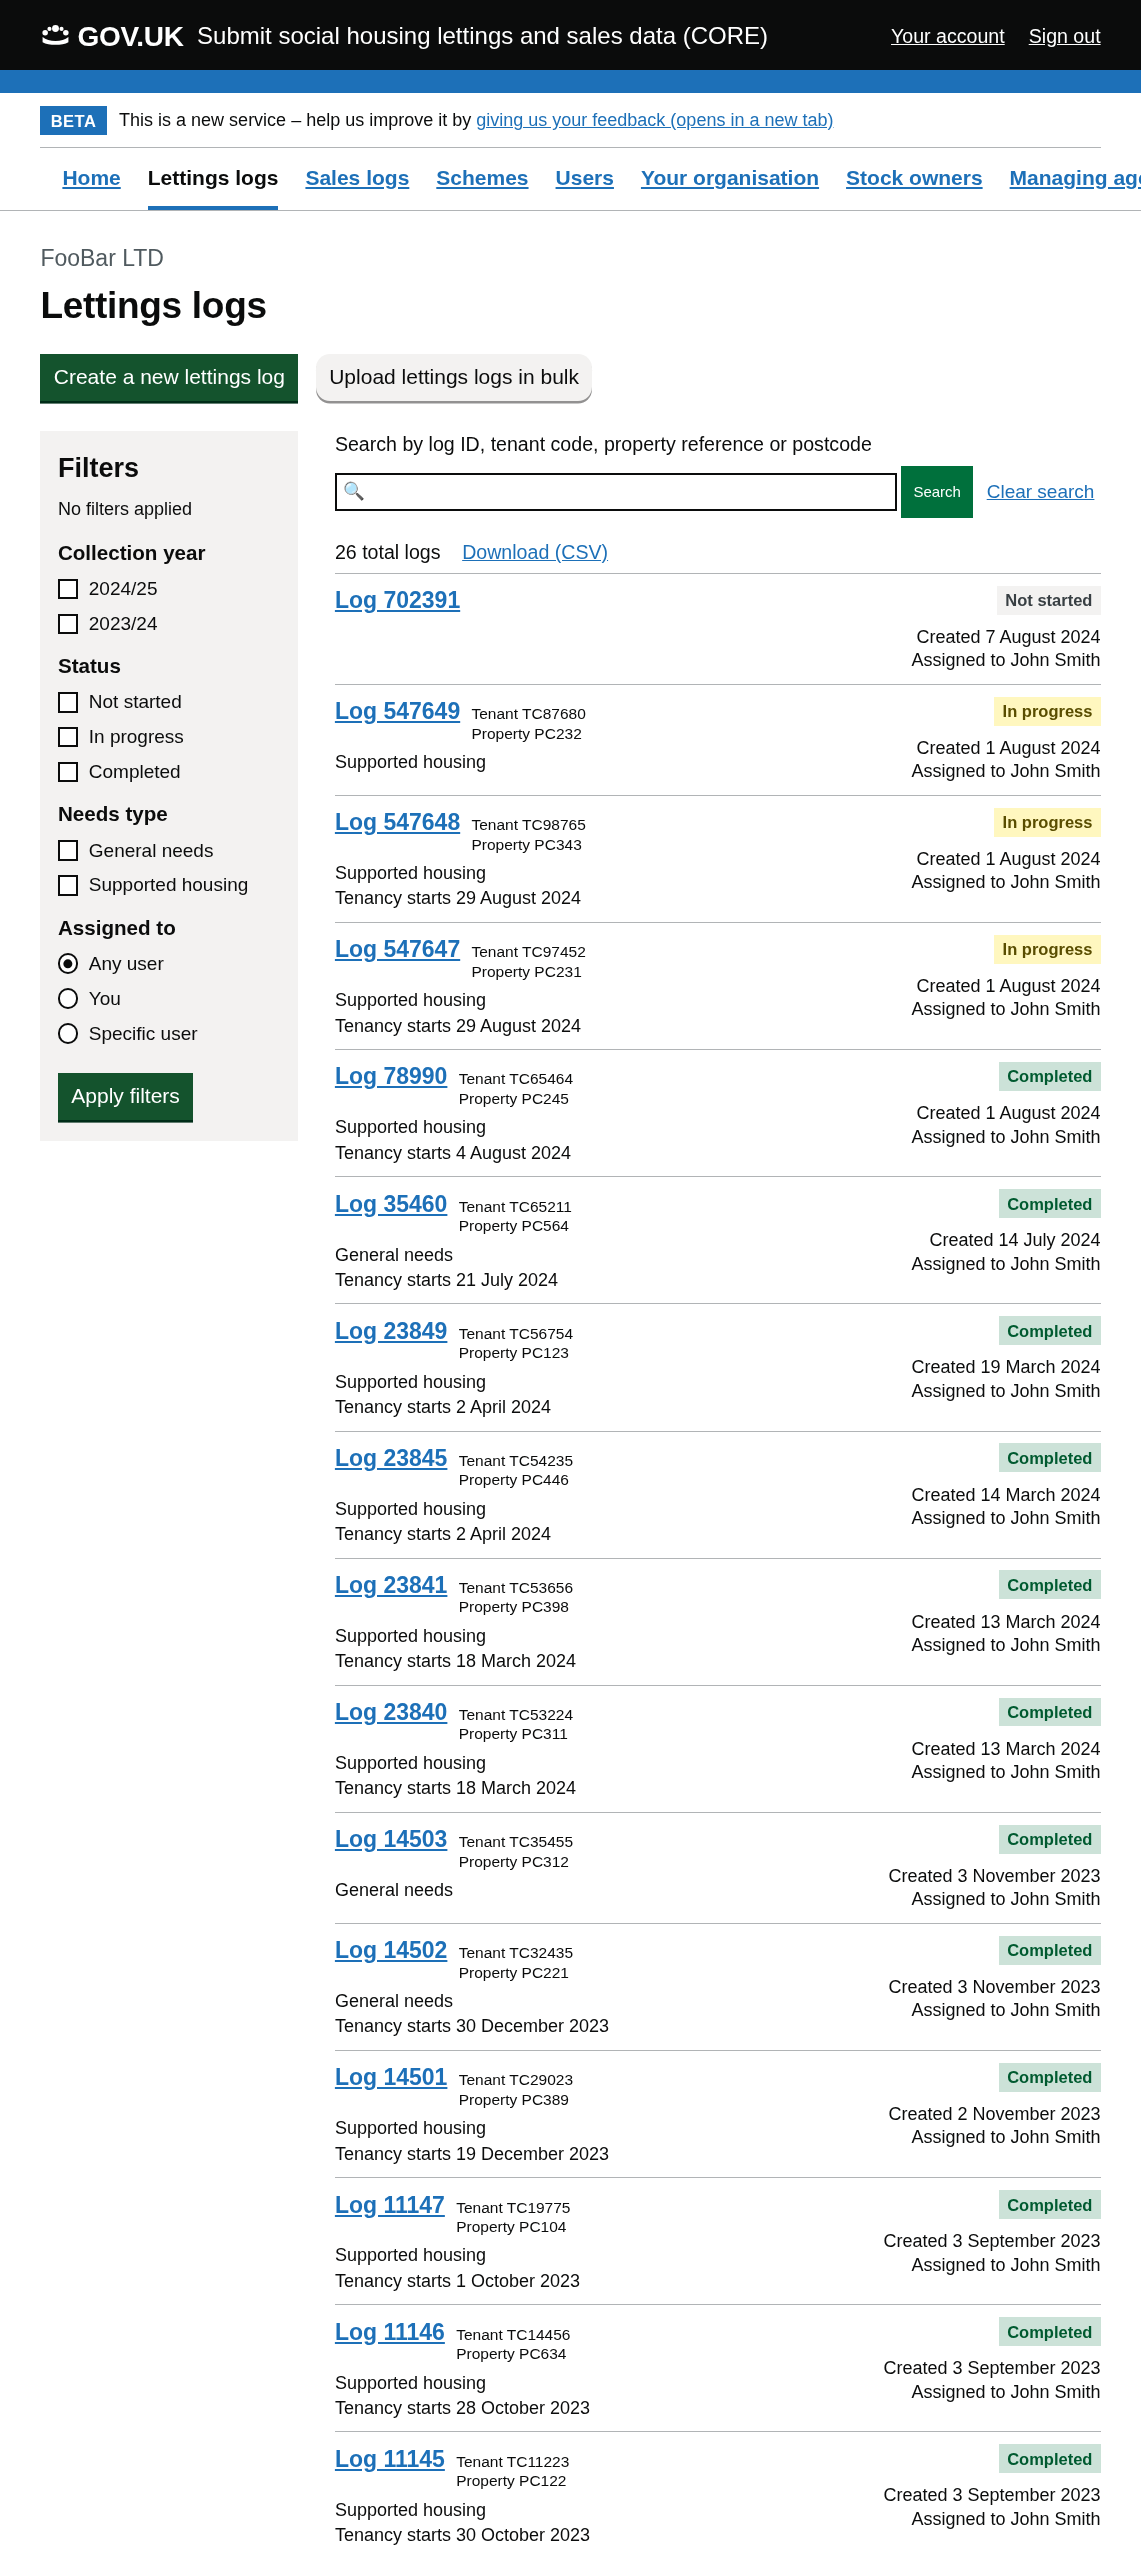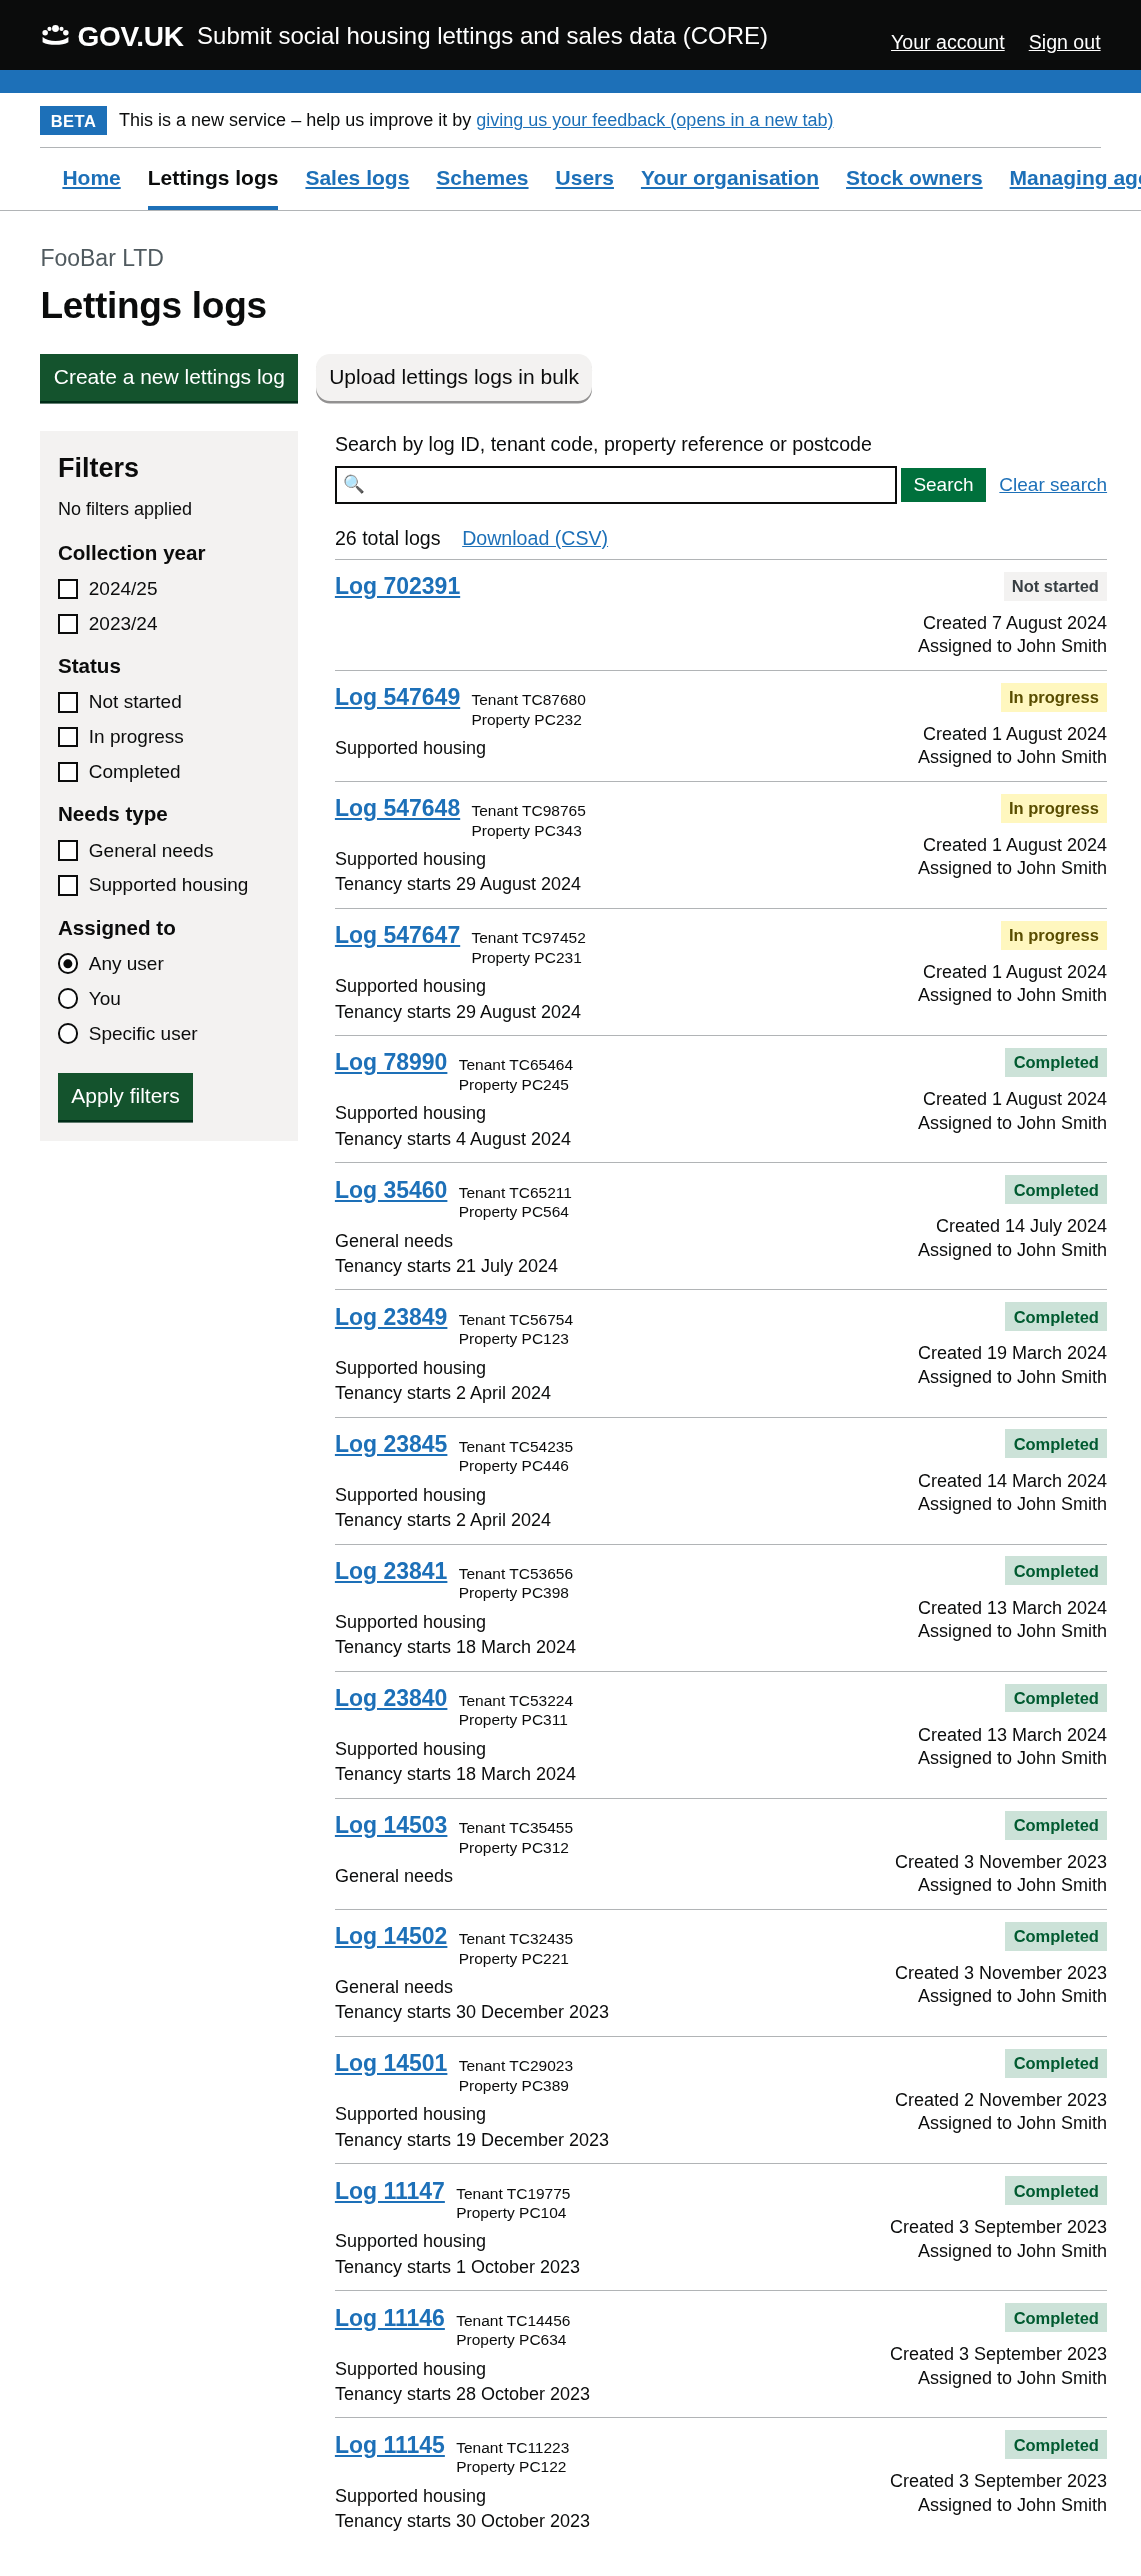--- a/index.html
+++ b/index.html
@@ -22,21 +22,21 @@
     padding: 17.5px 0 14.4px 0;
     border-bottom: 23px solid #1d70b8;
   }
   .container {
     width: 1087px;
     margin: 0 auto;
     padding: 0 13.4px;
   }
   .header-inner {
     display: flex;
-    align-items: flex-end;
+    align-items: center;
   }
   .header-logo {
     display: flex;
     align-items: center;
     font-weight: bold;
     font-size: 28px;
     letter-spacing: -0.3px;
     white-space: nowrap;
   }
   .crown {
@@ -213,22 +213,22 @@
     left: 8.2px; top: 50%;
     transform: translateY(-50%);
     color: #505a5f;
     font-size: 17.5px;
     pointer-events: none;
   }
   .search-btn {
     background: #00703c;
     color: #fff;
     border: none;
-    height: 34px;
-    font-size: 19px;
+    height: 52px;
+    font-size: 15px;
     padding: 0 12.4px;
     font-family: inherit;
     cursor: pointer;
     margin-left: 4.1px;
   }
   .clear-search {
     margin-left: 13.4px;
     font-size: 19px;
     color: #1d70b8;
     text-decoration: underline;

